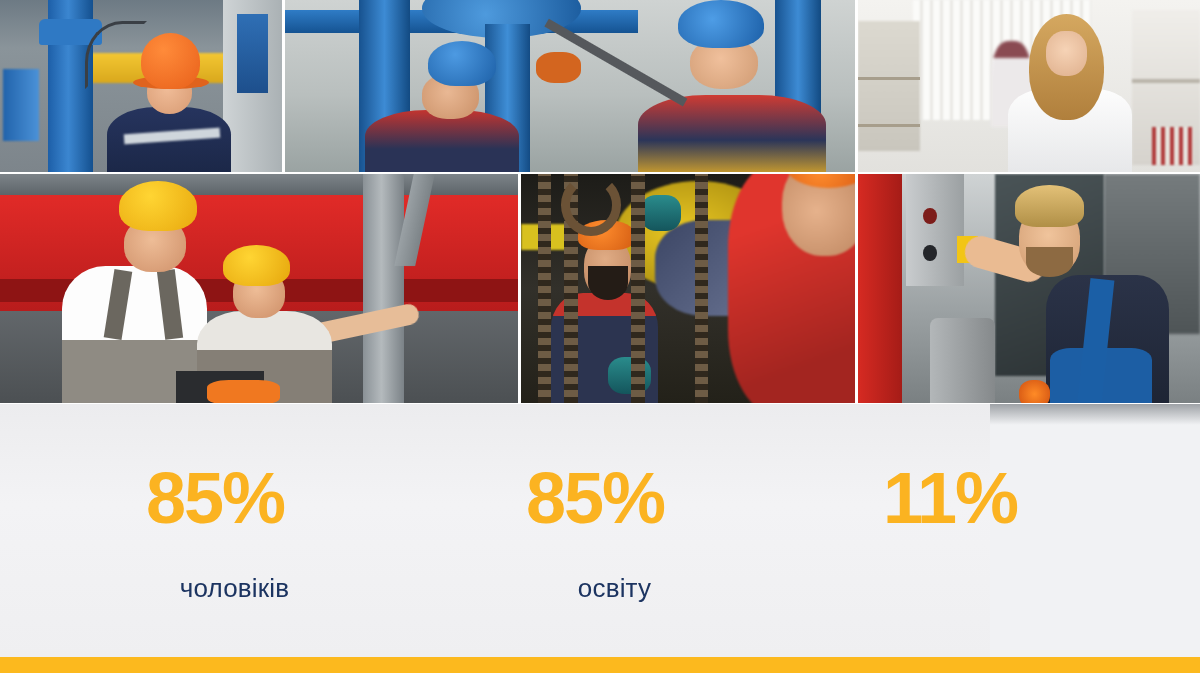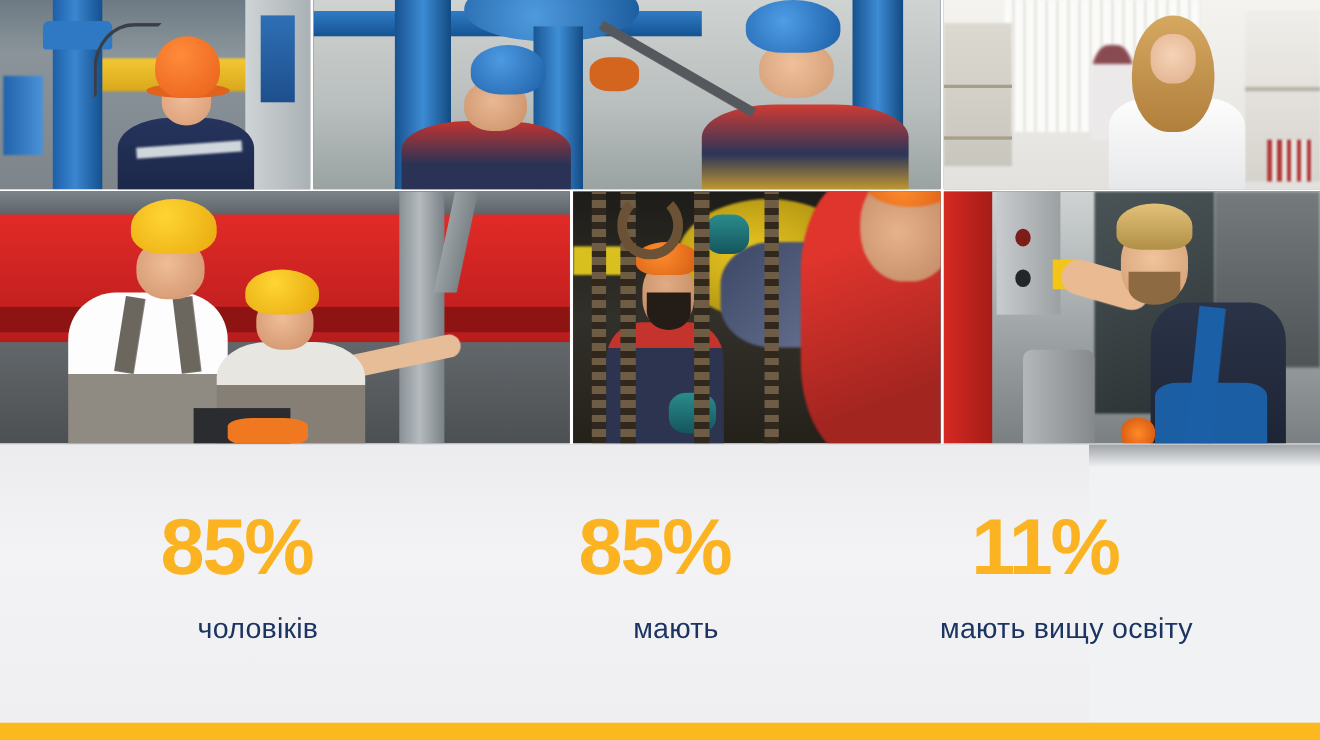--- a/index.html
+++ b/index.html
@@ -439,21 +439,21 @@
   .stat.s2 { width:330px; }
   .stat.s3 { width:380px; }
   .stat-value {
     font-size:72px;
     font-weight:bold;
     line-height:1;
     letter-spacing:-2px;
     color:#fbb321;
   }
   .stat-label {
-    margin-top:22px;
+    margin-top:39px;
     font-size:26px;
     color:#1c3461;
     letter-spacing:.2px;
     padding-left:39px;
   }
 
   
   .bottom-bar {
     position:absolute; left:0; top:657px; width:1200px; height:16px;
     background:#fcb91e;
@@ -589,25 +589,24 @@
 
   <div class="stats-row">
 
     <div class="stat s1">
       <div class="stat-value">85%</div>
       <div class="stat-label">чоловіків</div>
     </div>
 
     <div class="stat s2">
       <div class="stat-value">85%</div>
-      <div class="stat-label">мають</div>
+      <div class="stat-label">освіту</div>
     </div>
 
     <div class="stat s3">
       <div class="stat-value">11%</div>
-      <div class="stat-label">мають вищу освіту</div>
     </div>
 
   </div>
 
 </div>
 
 <div class="bottom-bar"></div>
 
 </body></html>

